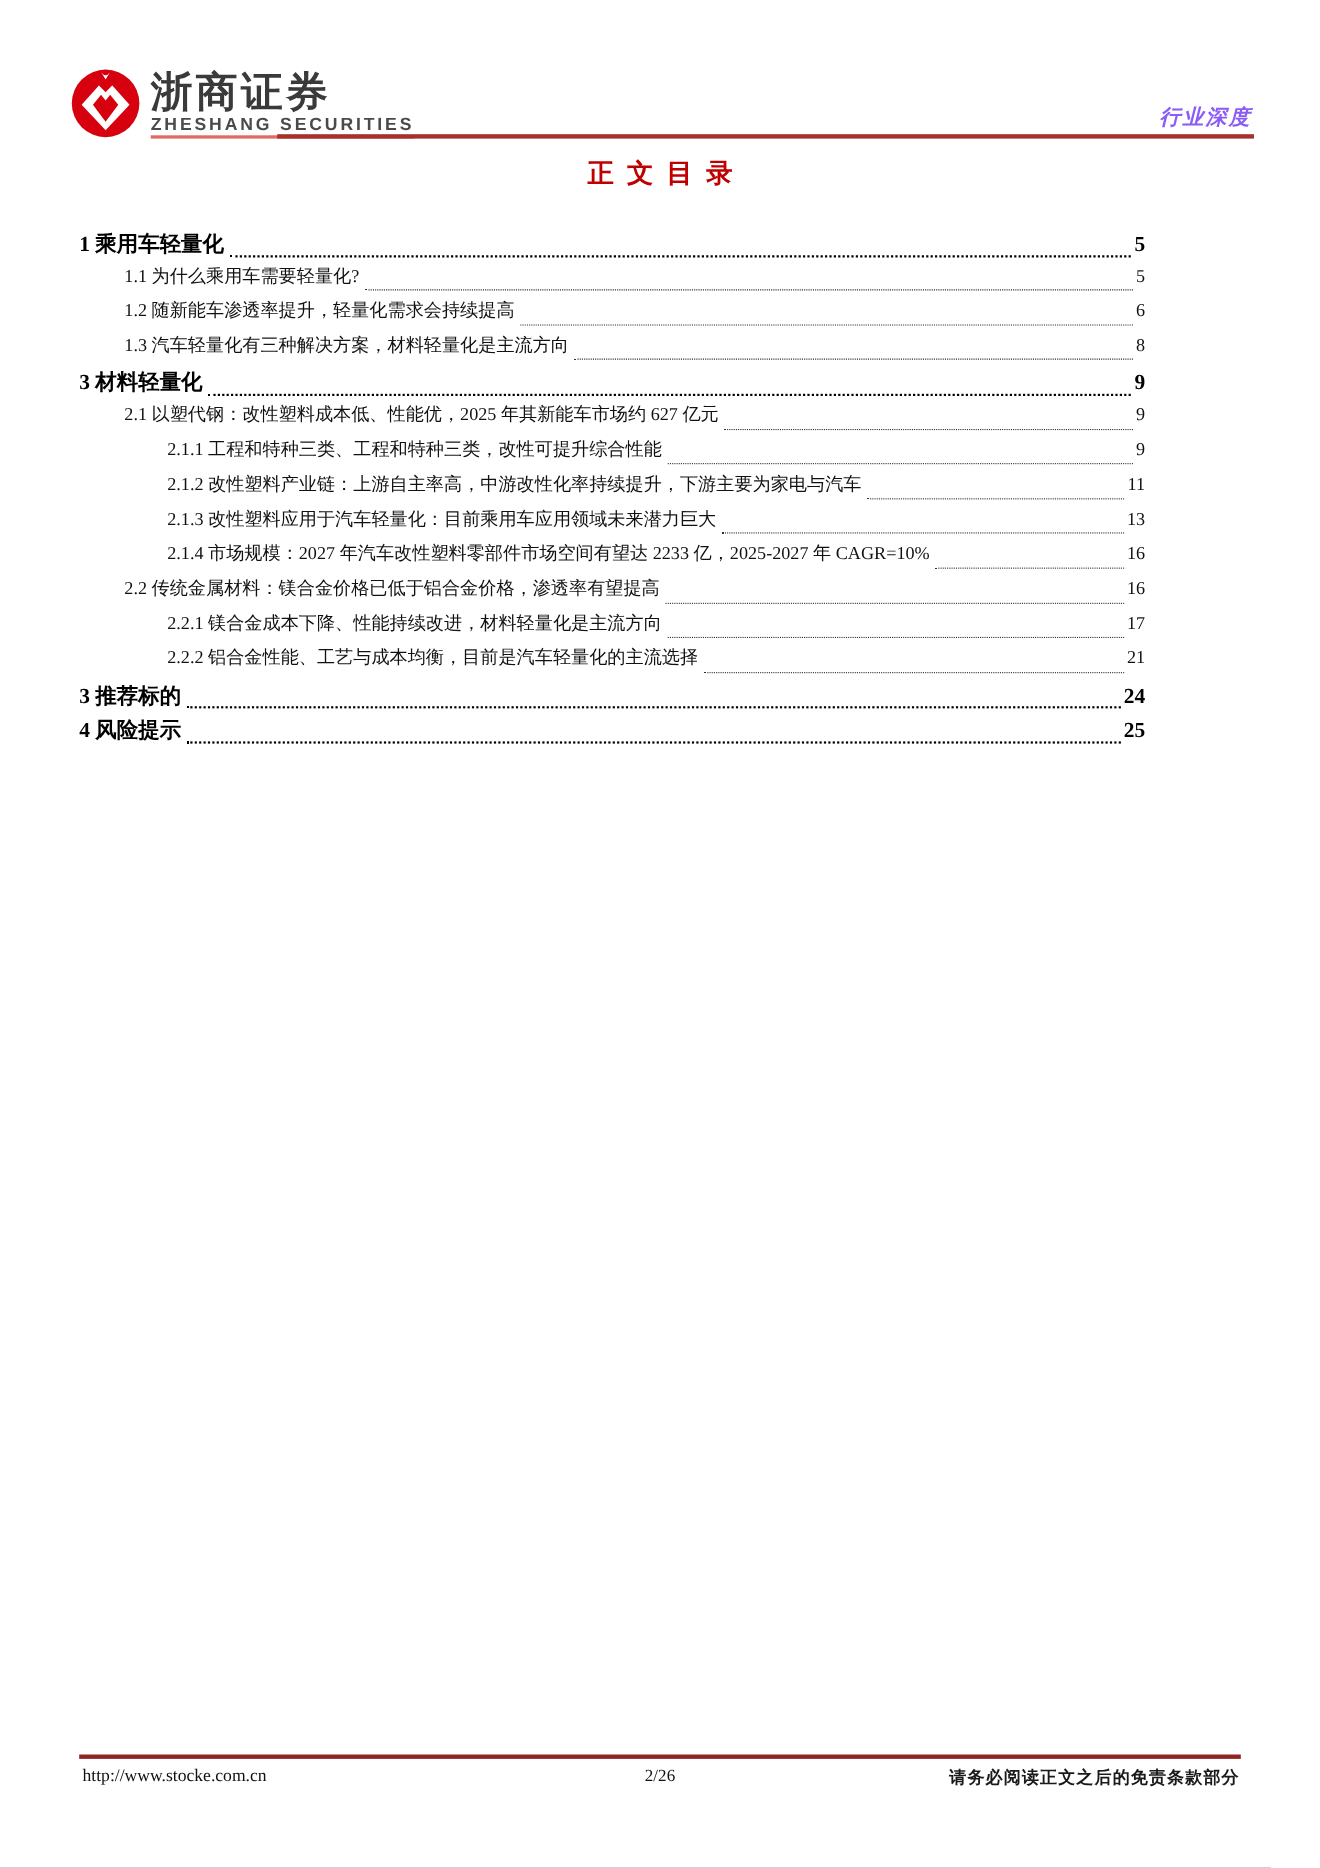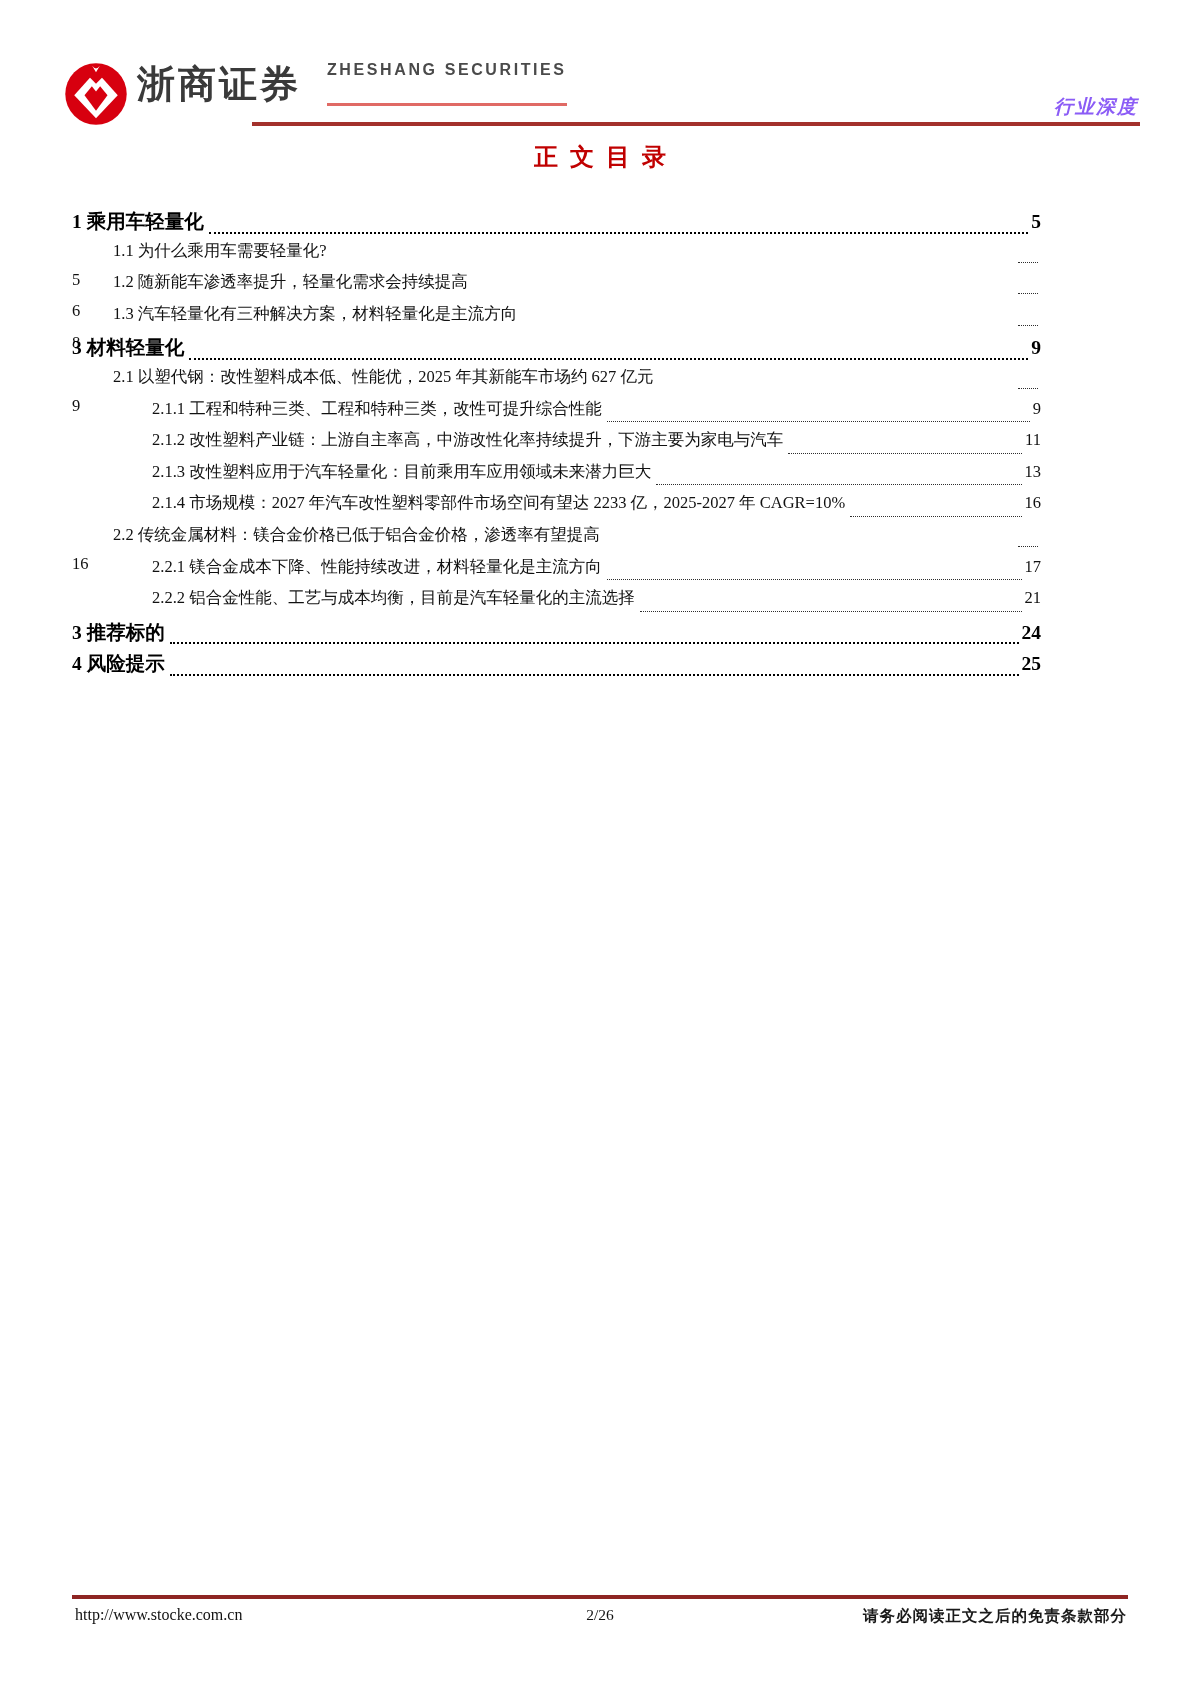--- a/index.html
+++ b/index.html
@@ -8,21 +8,21 @@
     width:1200px;height:1698px;
     margin:0 auto;
     background:#ffffff;
     font-family:"Liberation Serif","DejaVu Serif",serif;
     color:#1a1a1a;
     overflow:hidden;
   }
   
   .brand{position:absolute;left:64px;top:62px;display:flex;align-items:flex-start;}
   .brand-icon{width:64px;height:64px;flex:0 0 auto;}
-  .brand-text{margin-left:9px;display:flex;flex-direction:row;gap:26px;}
+  .brand-text{margin-left:9px;display:flex;flex-direction:column;}
   .brand-cn{
     font-size:38px;font-weight:bold;color:#3a3a3a;
     letter-spacing:3px;line-height:44px;
     font-family:"Liberation Serif","DejaVu Serif",serif;
   }
   .brand-en{
     margin-top:1px;
     font-size:16px;font-weight:bold;color:#4a4a4a;
     letter-spacing:2.6px;line-height:14px;
     border-bottom:3px solid #e06a65;
@@ -56,21 +56,21 @@
   .toc-row .leader{
     flex:1 1 auto;
     align-self:flex-end;
     margin:0 3px 7px 5px;
     border-bottom:1.7px dotted #2e2e2e;
     min-width:20px;
   }
   .toc-row .toc-page{flex:0 0 auto;}
   .toc-row.lvl1{font-size:19.5px;font-weight:bold;color:#000;justify-content:space-between;}
   .toc-row.lvl1 .leader{border-bottom:2.6px dotted #000;margin-bottom:6px;}
-  .toc-row.lvl2{font-size:16.5px;color:#111;flex-direction:column;}
+  .toc-row.lvl2{font-size:16.5px;color:#111;}
   .toc-row.lvl2 .toc-label{padding-left:41px;}
   .toc-row.lvl3{font-size:16.5px;color:#111;}
   .toc-row.lvl3 .toc-label{padding-left:80px;}
   .toc-row.lvl2 .toc-page,.toc-row.lvl3 .toc-page{font-size:16.5px;}
   
   .footer-rule{
     position:absolute;left:72px;right:72px;top:1595px;height:3.5px;
     background:#8e2523;
   }
   .footer-url{

